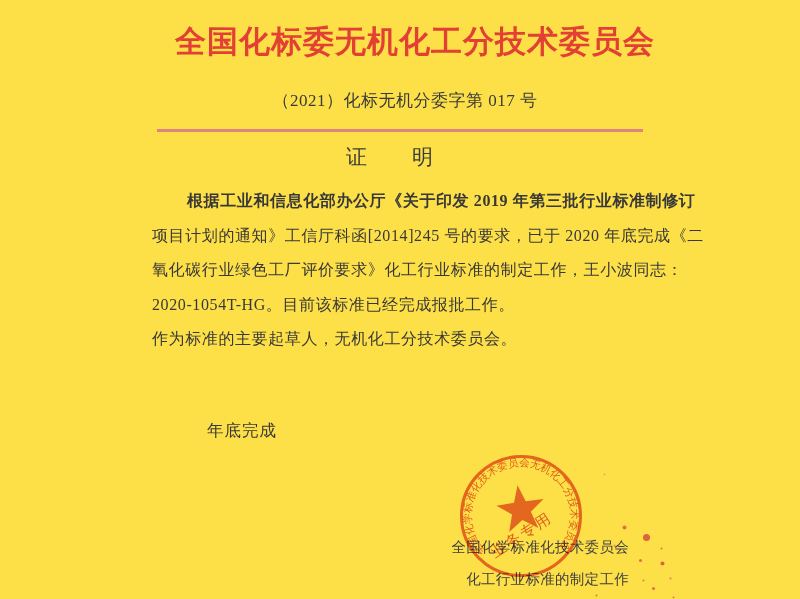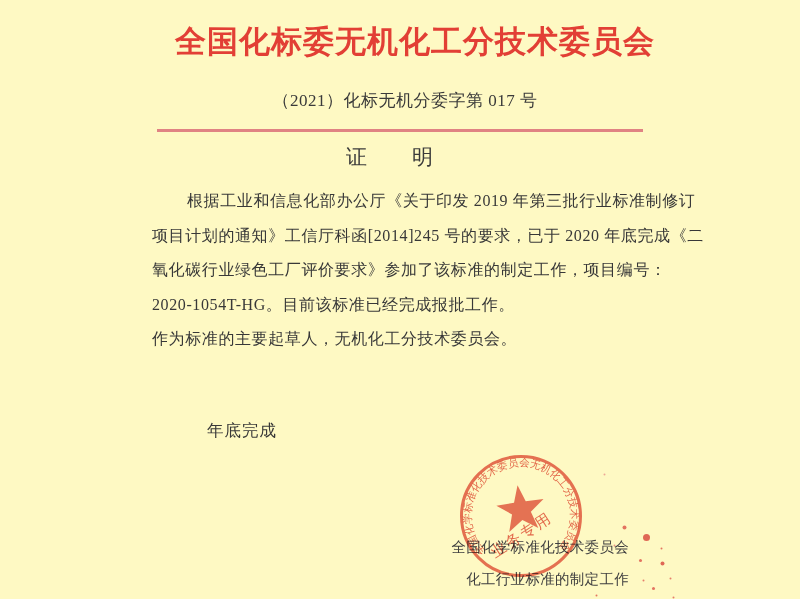--- a/index.html
+++ b/index.html
@@ -3,21 +3,21 @@
 <meta charset="utf-8">
 <style>
   html,body{margin:0;padding:0;}
   body{
     width:800px;height:599px;overflow:hidden;
     background:#f4f3f1;
     font-family:"Liberation Serif","DejaVu Serif",serif;
   }
   .page{
     position:relative;width:800px;height:599px;
-    background:#fef9c3;
+    background:#fde047;
     color:#353535;
   }
   .doc-title{
     position:absolute;top:21px;left:15px;width:800px;
     text-align:center;
     font-size:31px;font-weight:bold;letter-spacing:1px;
     white-space:nowrap;
   }
   .doc-number{
     position:absolute;top:89px;left:5px;width:800px;
@@ -36,21 +36,21 @@
     white-space:nowrap;
   }
   .body-block{
     position:absolute;top:184px;left:152px;width:505px;
     font-size:16px;color:#383838;
   }
   .body-line{
     height:34.6px;line-height:34.6px;
     white-space:nowrap;letter-spacing:.6px;
   }
-  .body-line.indent{padding-left:35px;}
+  .body-line.indent{padding-left:35px;font-weight:bold;}
   .closing{
     position:absolute;top:420px;left:207px;
     font-size:16.5px;color:#383838;letter-spacing:1px;
     white-space:nowrap;
   }
   .signature{
     position:absolute;top:532px;left:379px;width:250px;
     text-align:center;color:#404040;
   }
   .signature .sig-line{
@@ -77,21 +77,21 @@
 
   <div class="doc-number">（2021）化标无机分委字第 017 号</div>
 
   <hr class="red-rule" style="background: rgb(224, 131, 131);">
 
   <div class="subject-title">证　　明</div>
 
   <div class="body-block">
     <div class="body-line indent">根据工业和信息化部办公厅《关于印发 2019 年第三批行业标准制修订</div>
     <div class="body-line">项目计划的通知》工信厅科函[2014]245 号的要求，已于 2020 年底完成《二</div>
-    <div class="body-line">氧化碳行业绿色工厂评价要求》参加了该标准的制定工作，项目编号：</div>
+    <div class="body-line">氧化碳行业绿色工厂评价要求》化工行业标准的制定工作，王小波同志：</div>
     <div class="body-line">2020-1054T-HG。目前该标准已经完成报批工作。</div>
     <div class="body-line">作为标准的主要起草人，无机化工分技术委员会。</div>
   </div>
 
   <div class="closing">年底完成</div>
 
   <div class="signature">
     <div class="sig-line">全国化学标准化技术委员会</div>
     <div class="sig-line">化工行业标准的制定工作</div>
   </div>

